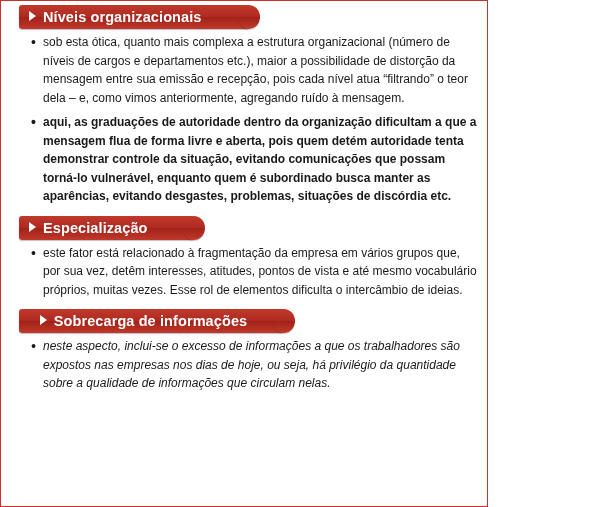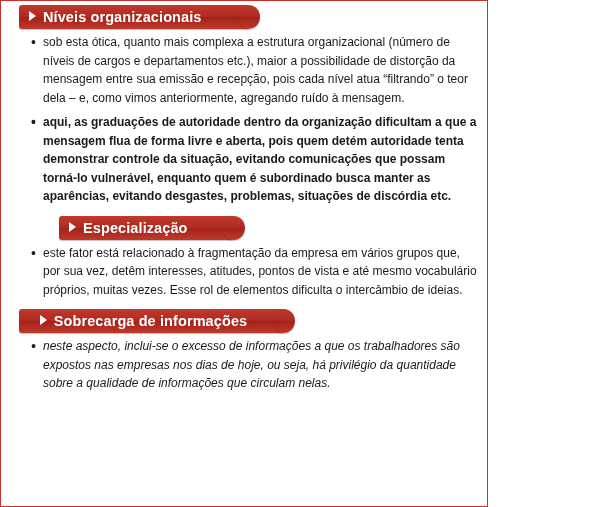--- a/index.html
+++ b/index.html
@@ -95,21 +95,21 @@
     font-size: 14px;
     line-height: 18.5px;
     color: #1a1a1a;
   }
   .sec-0 .body-row { padding-bottom: 4px; }
   .sec-1 .body-row { padding-bottom: 4px; font-weight: bold; }
   .sec-2 .body-row { padding-bottom: 4px; }
   .sec-3 .body-row { padding-bottom: 4px; font-style: italic; }
   .banner-w-0 { min-width: 230px; }
   .banner-w-1 { min-width: 245px; }
-  .banner-w-2 { min-width: 175px; margin-left: 40px; }
+  .banner-w-2 { min-width: 175px; }
   .banner-w-3 { min-width: 265px; text-align: center; }
 </style>
 </head>
 <body>
 
 <div class="page">
 
   <div class="section sec-0">
     <div class="header-row">
       <div class="banner banner-w-0">

